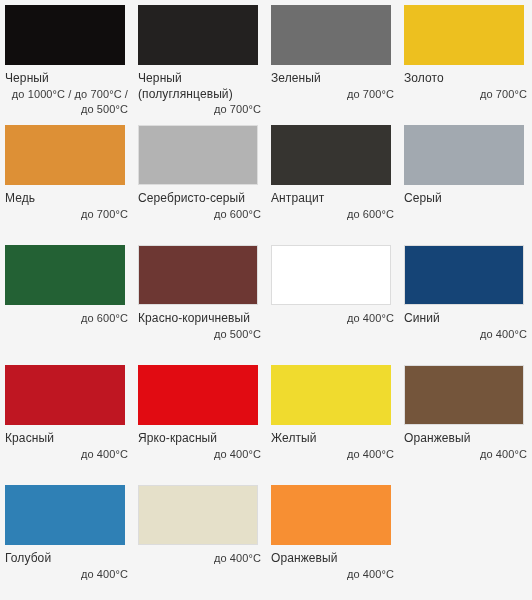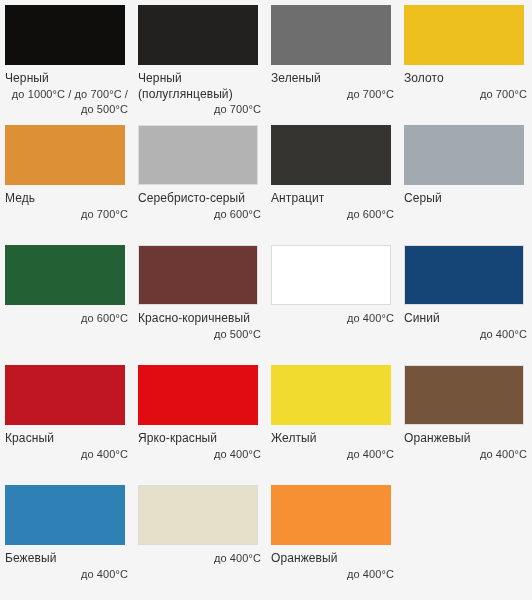--- a/index.html
+++ b/index.html
@@ -210,21 +210,21 @@
       <div class="swatch-text">
         <span class="swatch-name">Оранжевый</span>
         <span class="swatch-temp">
           <span class="swatch-temp-line">до 400°C</span>
         </span>
       </div>
     </div>
     <div class="swatch-cell">
       <div class="swatch-chip" style="background: rgb(47, 128, 181); width: 120px; height: 60px;"></div>
       <div class="swatch-text">
-        <span class="swatch-name">Бежевый</span>
+        <span class="swatch-name">Голубой</span>
         <span class="swatch-temp">
           <span class="swatch-temp-line">до 400°C</span>
         </span>
       </div>
     </div>
     <div class="swatch-cell">
       <div class="swatch-chip bordered" style="background: rgb(229, 224, 201); width: 120px; height: 60px;"></div>
       <div class="swatch-text">
         <span class="swatch-temp">
           <span class="swatch-temp-line">до 400°C</span>

